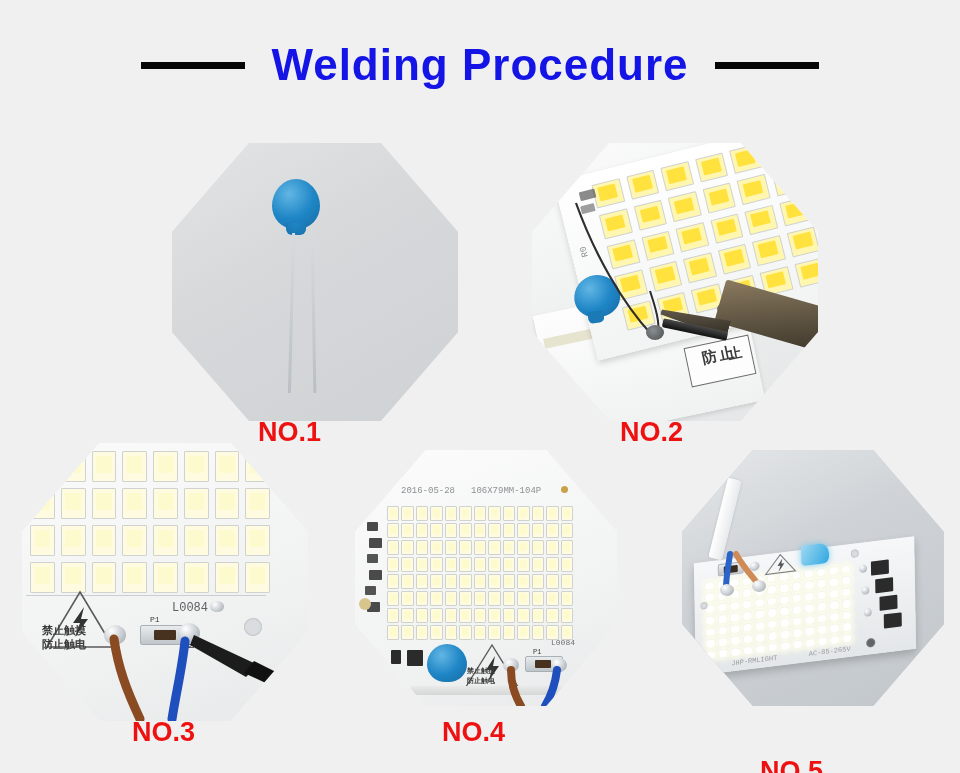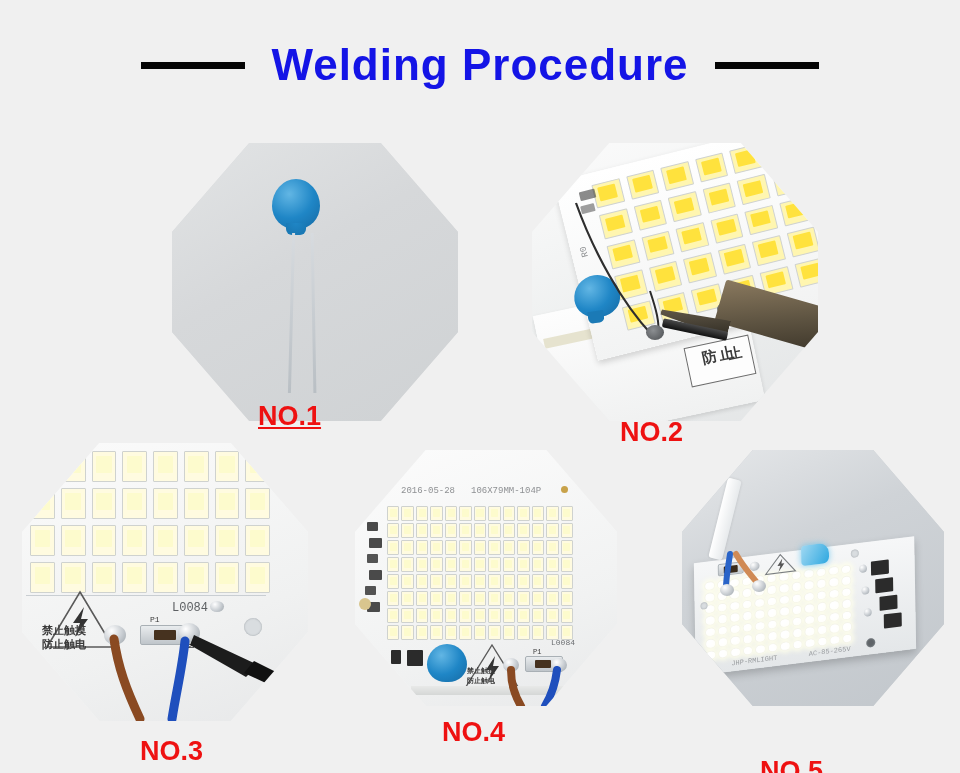--- a/index.html
+++ b/index.html
@@ -90,21 +90,21 @@
       <div style="position:absolute; left:114px; top:80px; width:20px; height:12px;
                   background:radial-gradient(circle at 50% 0%, #1f86c6 0%, #1a79b5 70%);
                   border-radius:0 0 6px 6px;"></div>
 
       <div style="position:absolute; left:118px; top:90px; width:3px; height:160px;
                   background:linear-gradient(#d7dbdf,#b9bfc4); transform:rotate(1.5deg);"></div>
       <div style="position:absolute; left:140px; top:90px; width:3px; height:160px;
                   background:linear-gradient(#d7dbdf,#b9bfc4); transform:rotate(-1deg);"></div>
     </div>
   </div>
-  <div class="caption" style="left:258px; top:401px;text-decoration:underline;">NO.1</div>
+  <div class="caption" style="left:258px; top:417px;">NO.1</div>
 
   <div class="hex" style="left:532px; top:143px; width:286px; height:278px; background:#f1f2f2;">
     <div class="hexinner" style="background:linear-gradient(160deg,#fbfbfb 0%,#eceeee 60%,#e3e5e6 100%);">
 
       <div class="board" style="left:12px; top:150px; width:210px; height:130px; transform:rotate(-12deg);
                   background:linear-gradient(#fdfdfd,#f0f1f1); box-shadow:0 2px 4px rgba(0,0,0,.12);"></div>
       <div class="bevel" style="left:10px; top:175px; width:200px; height:10px; transform:rotate(-12deg); background:#e6e3cf;"></div>
 
       <div style="position:absolute; left:155px; top:198px; width:66px; height:40px;
                   border:1px solid #6c6c6c; transform:rotate(-12deg); background:#fdfdfd;"></div>
@@ -242,21 +242,21 @@
       <svg class="tri-svg" style="left:0; top:0;" width="286" height="278" viewBox="0 0 286 278">
         <path d="M163 198 C 160 226, 154 250, 150 276" stroke="#1f4fbd" stroke-width="9" fill="none" stroke-linecap="round"></path>
       </svg>
 
       <svg class="tri-svg" style="left:0; top:0;" width="286" height="278" viewBox="0 0 286 278">
         <path d="M172 192 L236 222 L224 234 L168 202 Z" fill="#1c1c1c"></path>
         <path d="M232 218 L258 231 L248 242 L222 230 Z" fill="#111"></path>
       </svg>
     </div>
   </div>
-  <div class="caption" style="left:140px; top:717px;margin-top:19px;">NO.3</div>
+  <div class="caption" style="left:132px; top:717px;">NO.3</div>
 
   <div class="hex" style="left:355px; top:450px; width:262px; height:256px; background:#f4f5f5;">
     <div class="hexinner" style="background:linear-gradient(160deg,#fcfcfc 0%,#f1f2f2 65%,#e8e9ea 100%);">
 
       <div class="pcb-text" style="left:46px; top:36px; font-size:9px; color:#8e9093;">2016-05-28</div>
       <div class="pcb-text" style="left:116px; top:36px; font-size:9px; color:#8e9093;">106X79MM-104P</div>
       <div class="pad" style="left:206px; top:36px; width:7px; height:7px; background:#c8a24a;"></div>
 
       <div class="grid" style="left:32px; top:56px; width:186px; height:134px;
                   grid-template-columns:repeat(13,1fr); grid-template-rows:repeat(8,1fr); gap:2px;">

